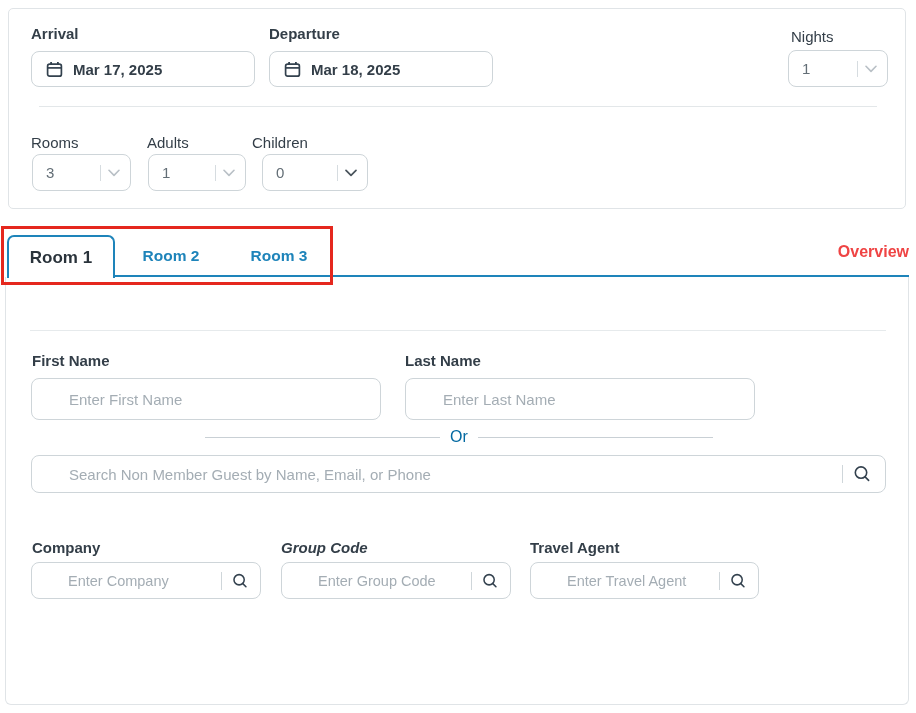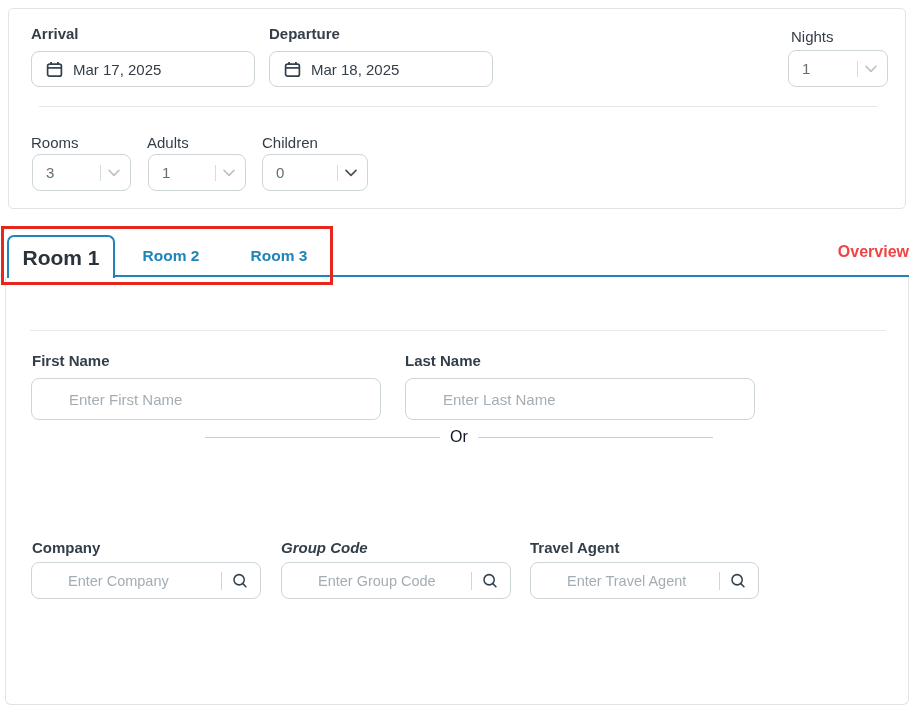--- a/index.html
+++ b/index.html
@@ -23,61 +23,61 @@
   
   .field-label { position:absolute; font-size:15px; font-weight:700; color:#333e48; white-space:nowrap; }
   .field-label.regular { font-weight:400; }
 
   
   .box {
     position:absolute; display:flex; align-items:center;
     border:1px solid #ced5d9; border-radius:8px; background:#fff;padding-left:23px;
   }
   .date-box { height:36px; padding-left:14px; gap:10px; cursor:pointer; }
-  .date-text { font-size:15px; font-weight:400; color:#333e48; }
+  .date-text { font-size:15px; font-weight:700; color:#333e48; }
 
   .select-box { height:37px; padding:0 10px 0 13px; cursor:pointer; }
   .select-value { flex:1; font-size:15px; color:#636e76; }
   .select-sep { width:1px; height:16px; background:#d6dce0; margin-right:7px; }
 
   .text-input { border:none; outline:none; background:transparent; font-family:"Liberation Sans", sans-serif;
     font-size:15px; color:#333e48; flex:1; min-width:0; height:100%; padding-left:14px; }
   .text-input::placeholder { color:#a4adb4; opacity:1; }
   .small-input { font-size:14.5px; padding-left:13px; }
   .input-sep { width:1px; height:18px; background:#cfd6da; margin:0 9px 0 4px; flex:none; }
 
   .icon { flex:none; display:flex; align-items:center; justify-content:center; }
 
   
   .tab-active {
     position:absolute; left:7px; top:235px; width:108px; height:43px; z-index:3;
     background:#fff; border:2px solid #1e84ba; border-bottom:none; border-radius:7px 7px 0 0;
     display:flex; align-items:center; justify-content:center;
-    font-size:21px; font-weight:700; color:#2a333b; cursor:pointer;
+    font-size:17px; font-weight:700; color:#2a333b; cursor:pointer;
   }
   .tab-inactive {
     position:absolute; top:240px; width:108px; height:32px;
     display:flex; align-items:center; justify-content:center;
     font-size:15.5px; font-weight:700; color:#1e84ba; cursor:pointer;
   }
   .tab-overview {
     position:absolute; right:7px; top:243px; font-size:16px; font-weight:700; color:#ef4444; cursor:pointer;
   }
   .tab-underline { position:absolute; left:115px; top:275px; width:794px; height:3px; background:#1e84ba; }
 
   .annotation-box {
     position:absolute; left:1px; top:226px; width:332px; height:59px;
     border:3px solid #e5281e; z-index:10; pointer-events:none;
   }
 
   
   .or-row { position:absolute; left:205px; top:428px; width:508px; height:18px;
     display:flex; align-items:center; gap:10px; }
   .or-line { flex:1; height:1px; background:#c9d0d5; }
-  .or-text { font-size:16px; color:#0f172a; }
+  .or-text { font-size:16px; color:#0369a1; }
 
   svg { display:block; }
 </style>
 </head>
 <body>
 
 <div class="page">
 
   <div class="top-card">
 
@@ -135,21 +135,21 @@
     <div class="box select-box" style="left:139px; top:145px; width:98px;">
       <span class="select-value">1</span>
       <span class="select-sep"></span>
       <span class="icon">
         <svg width="12" height="8" viewBox="0 0 12 8">
             <path d="M1 1.3 L6 6.4 L11 1.3" fill="none" stroke="#b9c0c6" stroke-width="1.6" stroke-linecap="round" stroke-linejoin="round"></path>
           </svg>
       </span>
     </div>
 
-    <div class="field-label regular" style="left:253px; top:125px;">Children</div>
+    <div class="field-label regular" style="left:243px; top:125px;">Children</div>
     <div class="box select-box" style="left:253px; top:145px; width:106px;">
       <span class="select-value">0</span>
       <span class="select-sep"></span>
       <span class="icon">
         <svg width="12" height="8" viewBox="0 0 12 8">
             <path d="M1 1.3 L6 6.4 L11 1.3" fill="none" stroke="#4a545c" stroke-width="1.7" stroke-linecap="round" stroke-linejoin="round"></path>
           </svg>
       </span>
     </div>
   </div>
@@ -174,20 +174,30 @@
   <div class="box" style="left:405px; top:378px; width:350px; height:42px;">
     <input class="text-input" type="text" placeholder="Enter Last Name" style="">
   </div>
 
   <div class="or-row">
     <span class="or-line"></span>
     <span class="or-text">Or</span>
     <span class="or-line"></span>
   </div>
 
+  <div class="box" style="left:31px; top:455px; width:855px; height:38px; padding-right:13px;">
+    <input class="text-input" type="text" placeholder="Search Non Member Guest by Name, Email, or Phone" style="">
+    <span class="input-sep"></span>
+    <span class="icon">
+      <svg width="20" height="20" viewBox="0 0 20 20">
+        <circle cx="9" cy="8.6" r="5.7" fill="none" stroke="#33414e" stroke-width="1.6"></circle>
+        <line x1="13.1" y1="12.9" x2="16.6" y2="16.4" stroke="#33414e" stroke-width="1.6" stroke-linecap="round"></line>
+      </svg>
+    </span>
+  </div>
 
   <div class="field-label" style="left:32px; top:539px;">Company</div>
   <div class="box" style="left:31px; top:562px; width:230px; height:37px; padding-right:11px;">
     <input class="text-input small-input" type="text" placeholder="Enter Company" style="">
     <span class="input-sep"></span>
     <span class="icon">
       <svg width="18" height="18" viewBox="0 0 20 20">
         <circle cx="9" cy="8.6" r="5.7" fill="none" stroke="#33414e" stroke-width="1.7"></circle>
         <line x1="13.1" y1="12.9" x2="16.6" y2="16.4" stroke="#33414e" stroke-width="1.7" stroke-linecap="round"></line>
       </svg>

